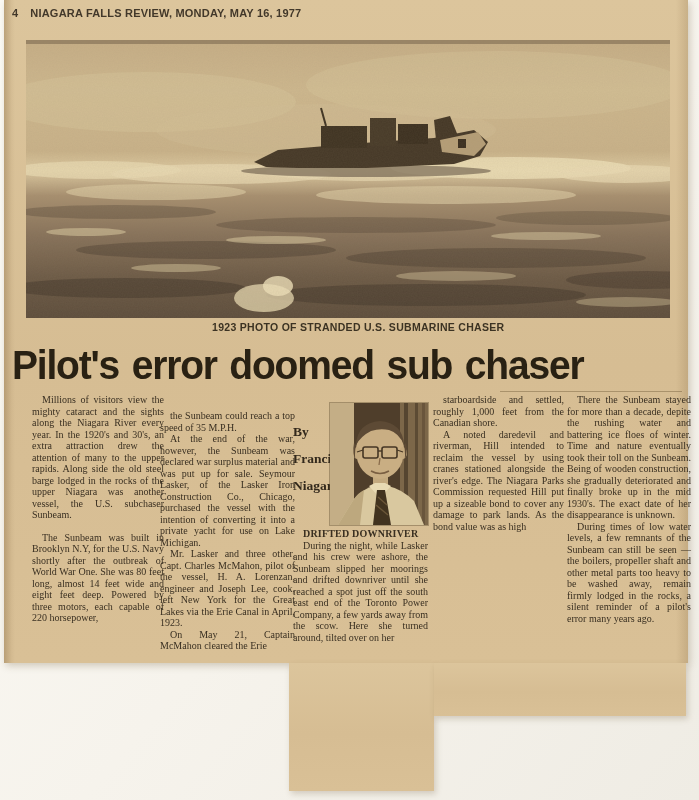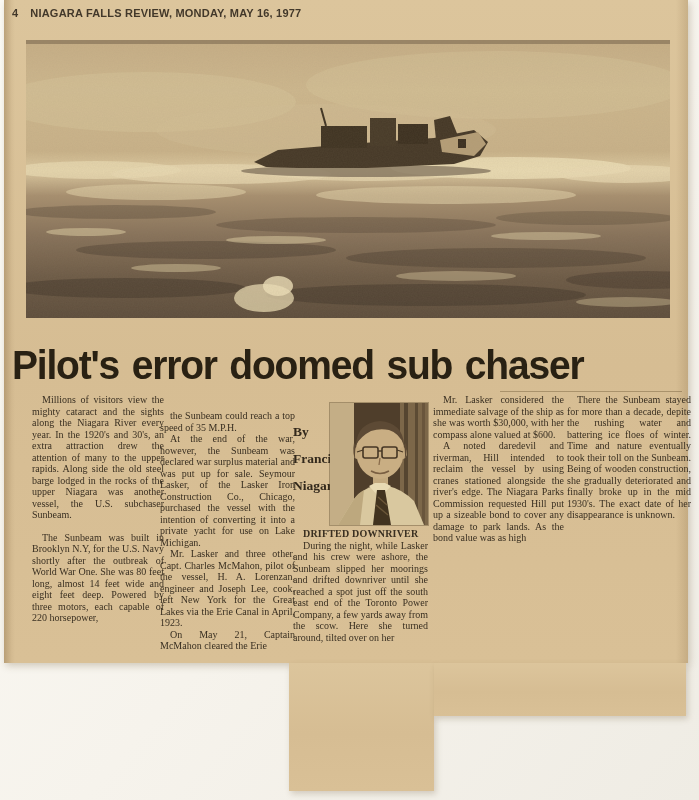--- a/index.html
+++ b/index.html
@@ -133,20 +133,21 @@
         <rect x="372" y="84" width="30" height="20" fill="#3c3020"></rect>
         <polygon points="408,80 424,76 432,96 410,100" fill="#443726"></polygon>
         <polygon points="414,100 452,92 460,104 448,116 416,112" fill="#b59e77"></polygon>
         <rect x="432" y="99" width="8" height="9" fill="#3a2e1f"></rect>
         <line x1="300" y1="86" x2="295" y2="68" stroke="#3f3322" stroke-width="2"></line>
       </g>
       <rect width="644" height="278" filter="url(#grain)" opacity=".55"></rect>
     </svg>
   </div>
 
+  <div class="caption">1923 PHOTO OF STRANDED U.S. SUBMARINE CHASER</div>
 
   <div class="headline">Pilot's error doomed sub chaser</div>
   <div class="headline-rule"></div>
 
   <div class="col col1">
     <p>Millions of visitors view the mighty cataract and the sights along the Niagara River every year. In the 1920's and 30's, an extra attraction drew the attention of many to the upper rapids. Along side the old steel barge lodged in the rocks of the upper Niagara was another vessel, the U.S. subchaser Sunbeam.</p>
     <p class="gap">The Sunbeam was built in Brooklyn N.Y, for the U.S. Navy shortly after the outbreak of World War One. She was 80 feet long, almost 14 feet wide and eight feet deep. Powered by three motors, each capable of 220 horsepower,</p>
   </div>
 
   <div class="col col2">
@@ -201,21 +202,22 @@
           <line x1="48" y1="94" x2="57" y2="102" stroke="#6b5638" stroke-width="1.4"></line>
           <line x1="46" y1="102" x2="58" y2="112" stroke="#6b5638" stroke-width="1.4"></line>
         </svg>
       </div>
     </div>
     <p class="subhead">DRIFTED DOWNRIVER</p>
     <p>During the night, while Lasker and his crew were ashore, the Sunbeam slipped her moorings and drifted downriver until she reached a spot just off the south east end of the Toronto Power Company, a few yards away from the scow. Here she turned around, tilted over on her</p>
   </div>
 
   <div class="col col4">
-    <p>Mr. Lasker considered the immediate salvage of the ship as she was worth $30,000, with her compass alone valued at $600.</p>
+    <p>starboardside and settled, roughly 1,000 feet from the Canadian shore.</p>
     <p>A noted daredevil and riverman, Hill intended to reclaim the vessel by using cranes stationed alongside the river's edge. The Niagara Parks Commission requested Hill put up a sizeable bond to cover any damage to park lands. As the bond value was as high</p>
   </div>
 
   <div class="col col5">
     <p>There the Sunbeam stayed for more than a decade, depite the rushing water and battering ice floes of winter. Time and nature eventually took their toll on the Sunbeam. Being of wooden construction, she gradually deteriorated and finally broke up in the mid 1930's. The exact date of her disappearance is unknown.</p>
+    <p>During times of low water levels, a few remnants of the Sunbeam can still be seen — the boilers, propeller shaft and other metal parts too heavy to be washed away, remain firmly lodged in the rocks, a silent reminder of a pilot's error many years ago.</p>
   </div>
 
 </div>
 
 </body></html>

